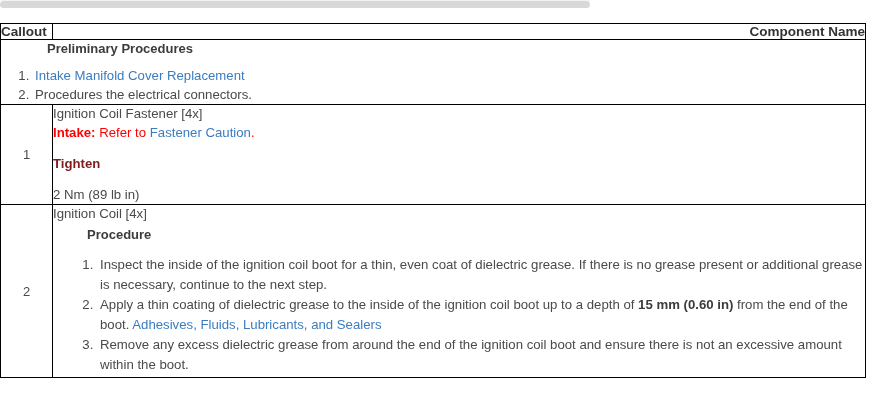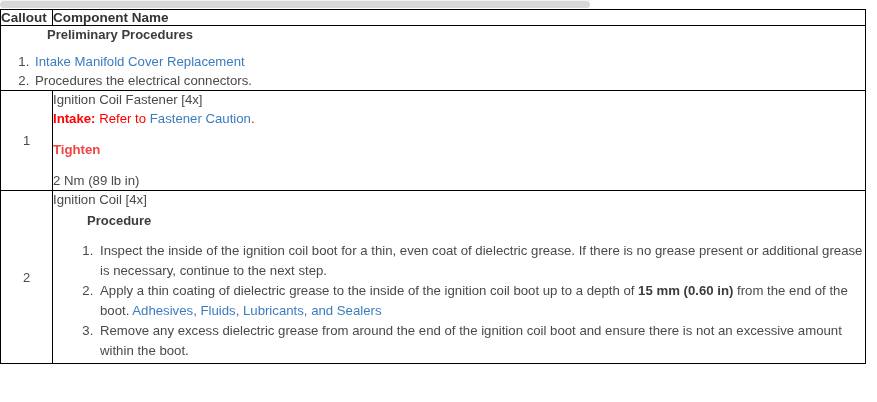--- a/index.html
+++ b/index.html
@@ -48,20 +48,21 @@
     position: absolute;
     left: 0;
     top: 9px;
     width: 865px;
   }
   table.proc {
     border-collapse: collapse;
     table-layout: fixed;
     width: 865px;
     border: 1.6px solid #000;
+    margin-top: 14px;
   }
   table.proc col.c-callout { width: 52px; }
   table.proc col.c-name    { width: 813px; }
 
   table.proc td, table.proc th {
     border: 1.6px solid #000;
     vertical-align: middle;
     padding: 0;
   }
 
@@ -71,21 +72,21 @@
     font-weight: bold;
     color: #333333;
     text-align: left;
     padding: 2px 0 3px 3px;
     line-height: 15px;
   }
   .th-name {
     font-size: 13.5px;
     font-weight: bold;
     color: #333333;
-    text-align: left;
+    text-align: right;
     padding: 2px 0 3px 0;
     line-height: 15px;
   }
 
   
   .prelim-cell {
     padding: 6px 0 7px 0;
   }
   .prelim-title {
     font-size: 13px;
@@ -132,21 +133,21 @@
   }
   .caution-text { color: #ff0000; text-align: right; }
   .lnk {
     color: #3b7cbf;
     text-decoration: none;
     cursor: pointer;
   }
   .tighten {
     font-size: 13.2px;
     font-weight: bold;
-    color: #ef4444;
+    color: #7f1d1d;
     margin-top: 13px;
     line-height: 18px;
   }
   .torque {
     font-size: 13.2px;
     color: #4a4a4a;
     margin-top: 13px;
     line-height: 18px;
   }
 

